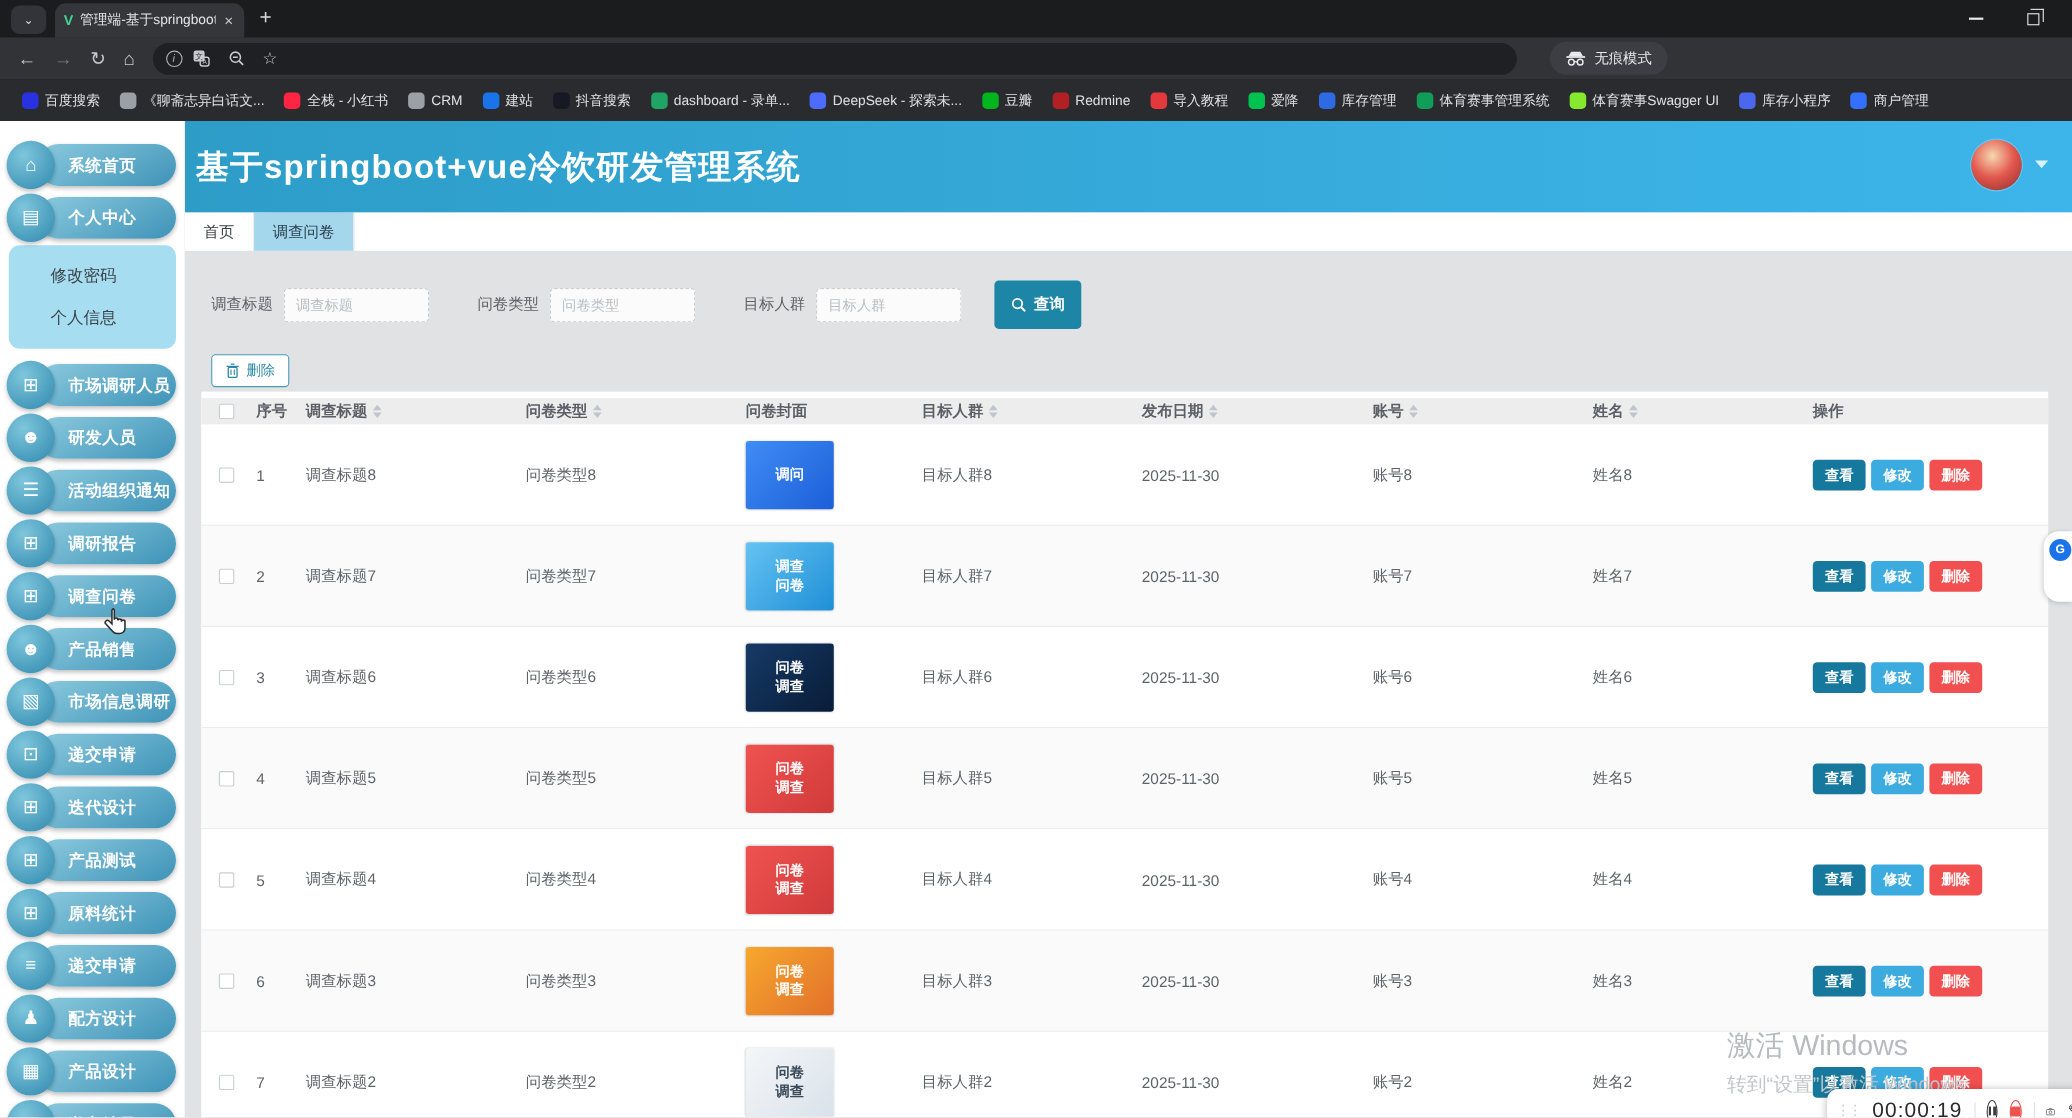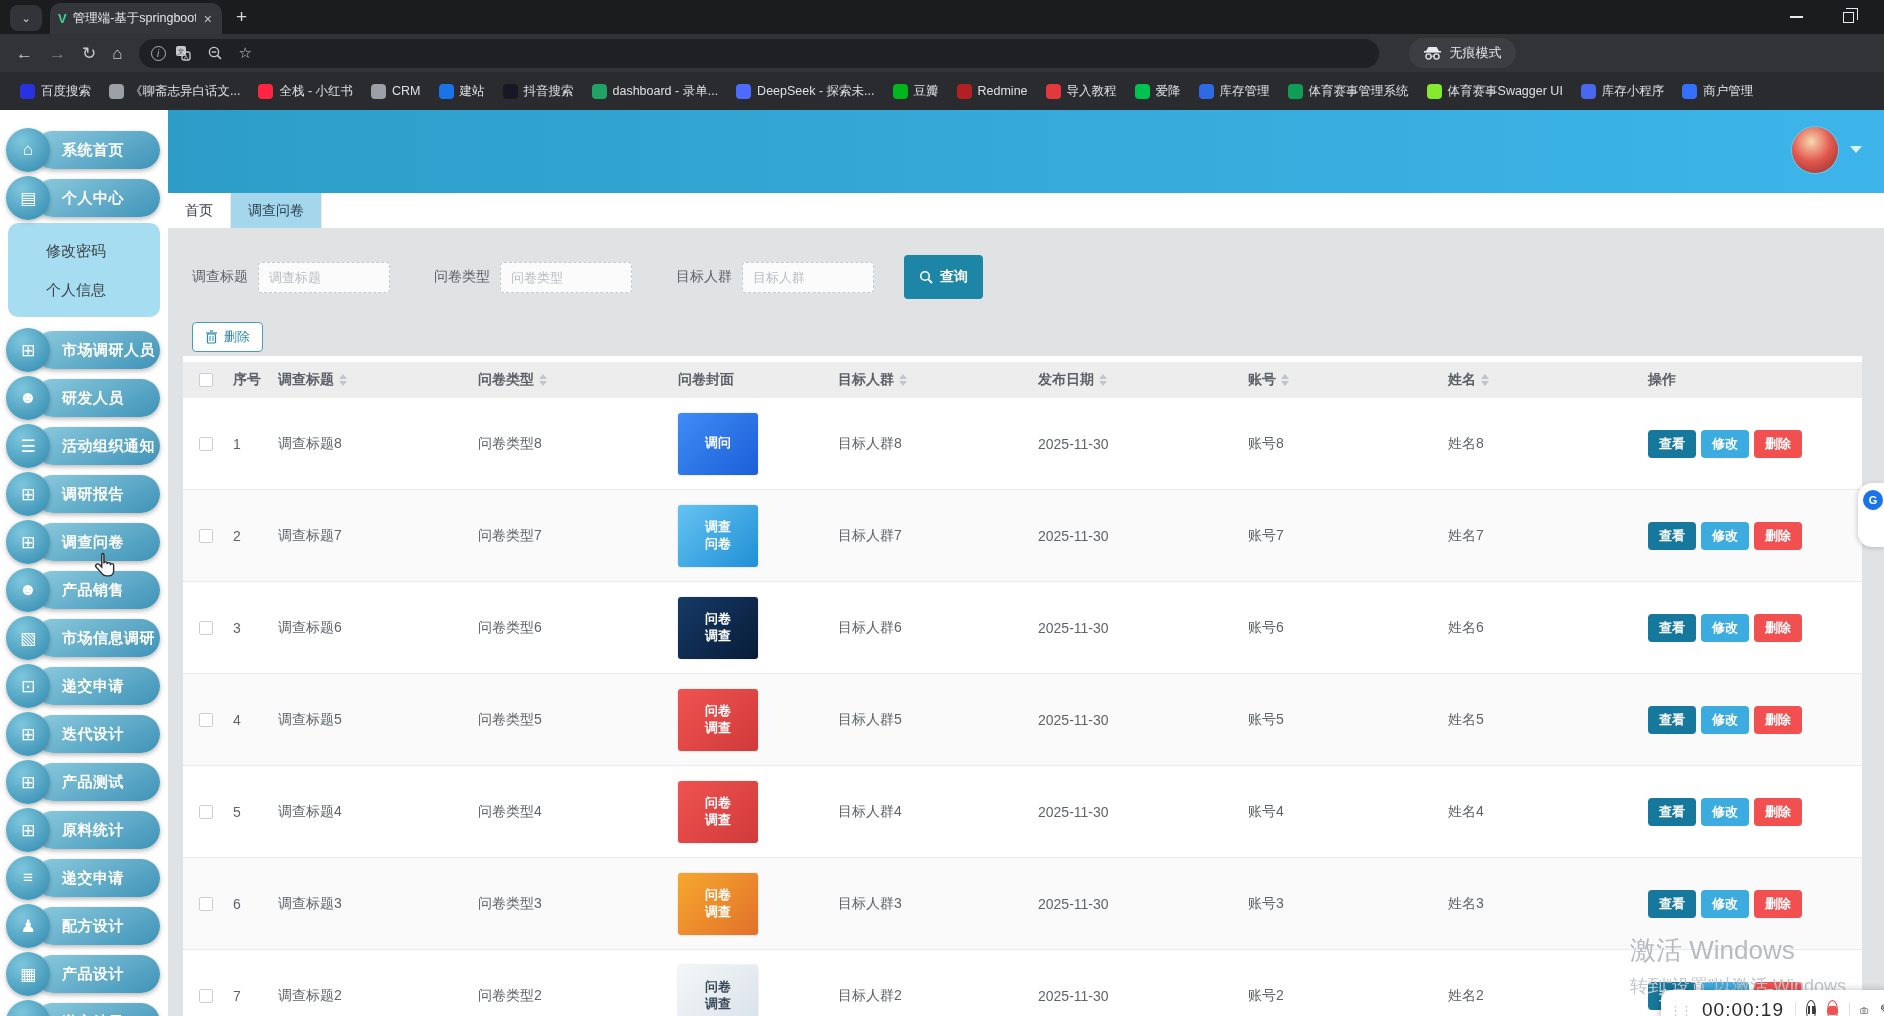--- a/index.html
+++ b/index.html
@@ -72,36 +72,36 @@
     padding:0 10px;font-size:13px;color:#333;margin-right:44px;outline:none;}
   .s-input::placeholder{color:#b9bdc2;}
   .search-btn{height:44px;padding:0 15px;background:#1d86a6;border:none;border-radius:4px;color:#fff;
     font-size:14px;font-weight:bold;display:flex;align-items:center;gap:7px;margin-left:-14px;}
   .bulk-row{padding:23px 0 0 24px;}
   .bulk-delete{height:30px;padding:0 12px;background:#fff;border:1px solid #4a9cba;border-radius:4px;
     color:#2d89a8;font-size:13px;display:inline-flex;align-items:center;gap:6px;}
 
   .table-wrap{position:absolute;top:128px;left:15px;right:22px;bottom:0;background:#fff;padding-top:6px;overflow:hidden;}
   .t-header,.t-row{display:grid;grid-template-columns:40px 45px 200px 200px 160px 200px 210px 200px 200px 1fr;align-items:center;}
-  .t-header{height:36px;background:#ededee;color:#5c6066;font-weight:bold;font-size:14px;}
+  .t-header{height:24px;background:#ededee;color:#5c6066;font-weight:bold;font-size:14px;}
   .t-row{height:92px;border-bottom:1px solid #e8eaec;font-size:14px;color:#5f6368;background:#fff;}
   .t-row.even{background:#fafafa;}
   .cell{padding-left:10px;display:flex;align-items:center;}
   .cb{width:14px;height:14px;border:1px solid #c9ced6;border-radius:2px;background:#fff;margin-left:6px;flex:none;}
   .sort{display:inline-flex;flex-direction:column;margin-left:5px;}
   .sort i{width:0;height:0;border:4px solid transparent;display:block;}
   .sort i.up{border-bottom:5px solid #c0c4cc;margin-bottom:2px;}
   .sort i.dn{border-top:5px solid #c0c4cc;}
   .cover{width:80px;height:62px;border-radius:3px;display:flex;align-items:center;justify-content:center;box-shadow:0 0 2px rgba(0,0,0,.2);}
   .cover span{font-size:13px;font-weight:bold;width:34px;line-height:1.25;text-align:center;}
   .act{display:flex;gap:5px;}
   .act button{height:28px;padding:0 11px;border:none;border-radius:4px;color:#fff;font-size:13px;font-weight:bold;}
 
   
-  .watermark{position:absolute;left:1630px;top:933px;z-index:50;pointer-events:none;}
+  .watermark{position:absolute;left:1570px;top:933px;z-index:50;pointer-events:none;}
   .wm1{font-size:26px;color:#b7bbbf;}
   .wm2{font-size:18px;color:#c2c6c9;margin-top:6px;}
   .recorder{position:absolute;left:1661px;top:990px;width:240px;height:40px;background:#fff;
     border-radius:10px;box-shadow:0 1px 8px rgba(0,0,0,.3);z-index:60;display:flex;align-items:center;gap:11px;padding:0 8px;}
   .grip{color:#c9c9c9;font-size:13px;letter-spacing:-2px;}
   .rec-time{font-size:19px;color:#2b2b2b;letter-spacing:1px;}
   .vsep{width:1px;height:17px;background:#e2e2e2;}
   .pauseic{width:21px;height:21px;border:1.6px solid #3c3c3c;border-radius:50%;display:flex;align-items:center;justify-content:center;gap:2.5px;}
   .pauseic b{width:2.3px;height:8px;background:#3c3c3c;display:block;}
   .recic{width:21px;height:21px;border:1.6px solid #e5484d;border-radius:50%;display:flex;align-items:center;justify-content:center;}
@@ -339,20 +339,21 @@
     <div class="side-item">
       <span class="icon-circle">◫</span>
       <span class="pill">
         <span class="pill-label">递交结果</span>
       </span>
     </div>
   </div>
 
 <div class="main">
   <div class="app-header">
+    <span class="app-title">基于springboot+vue冷饮研发管理系统</span>
     <span class="avatar"></span>
     <span class="avatar-caret"></span>
   </div>
   <div class="tabsbar">
     <div class="tabx">首页</div>
     <div class="tabx active">调查问卷</div>
   </div>
   <div class="content">
     <div class="search-row">
       <span class="s-label">调查标题</span>

